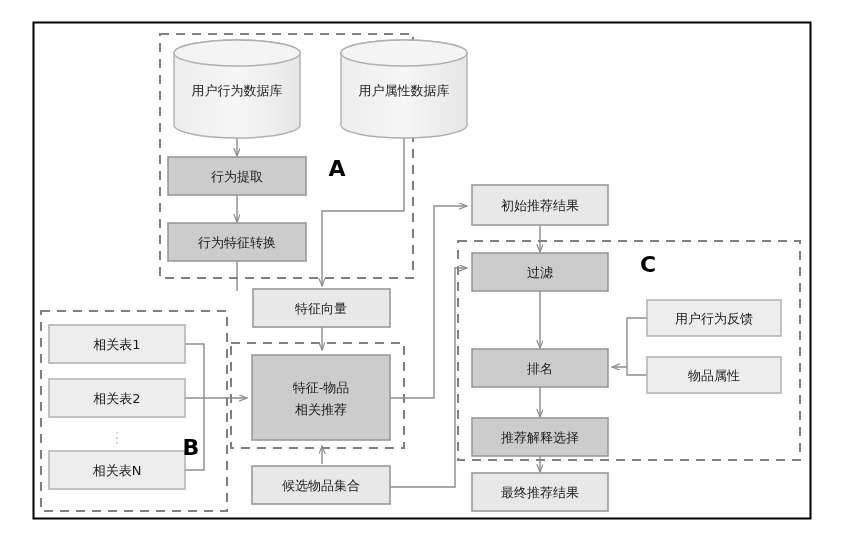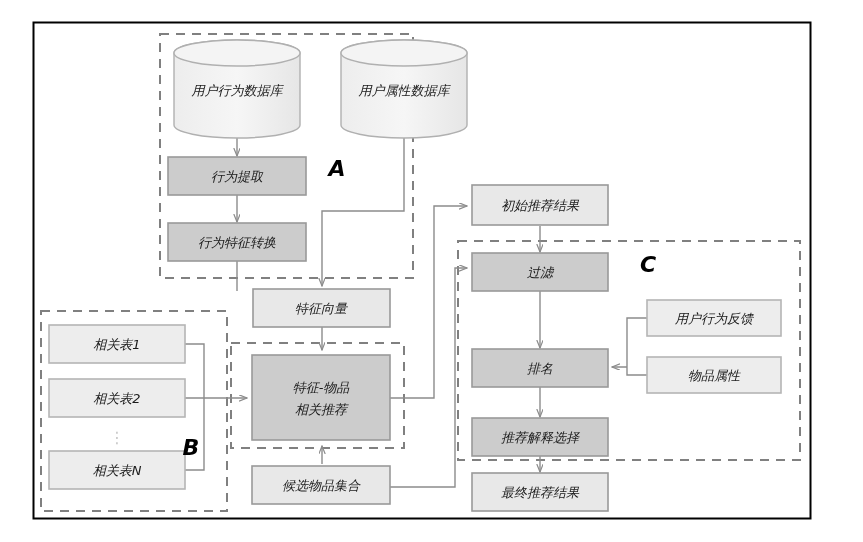--- a/index.html
+++ b/index.html
@@ -1,18 +1,18 @@
 <!DOCTYPE html>
 <html><head>
 <meta charset="utf-8">
 <style>
   html,body{margin:0;padding:0;background:#ffffff;}
   body{width:863px;height:542px;overflow:hidden;
        font-family:"DejaVu Sans","Liberation Sans",sans-serif;}
-  #stage{position:relative;width:863px;height:542px;font-style:italic;}
+  #stage{position:relative;width:863px;height:542px;}
   svg{display:block;}
   .lbl{font-size:13px;fill:#1a1a1a;}
   .sec{font-size:22px;font-weight:bold;fill:#000000;
        font-family:"DejaVu Sans","Liberation Sans",sans-serif;}
 </style>
 </head>
 <body>
 
 <div id="stage">
 <svg width="863" height="542" viewBox="0 0 863 542">

